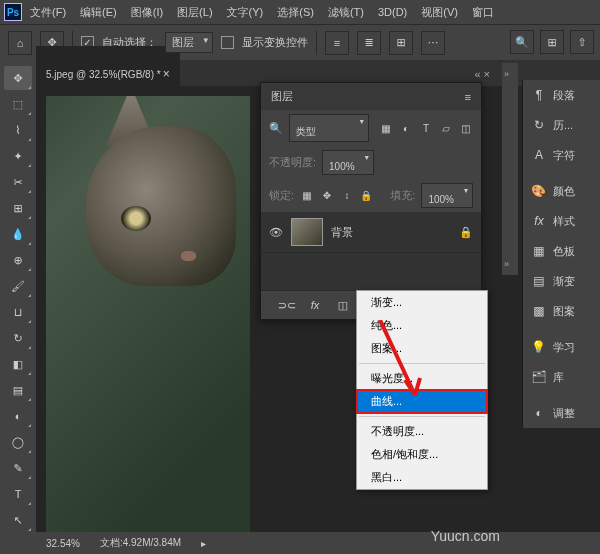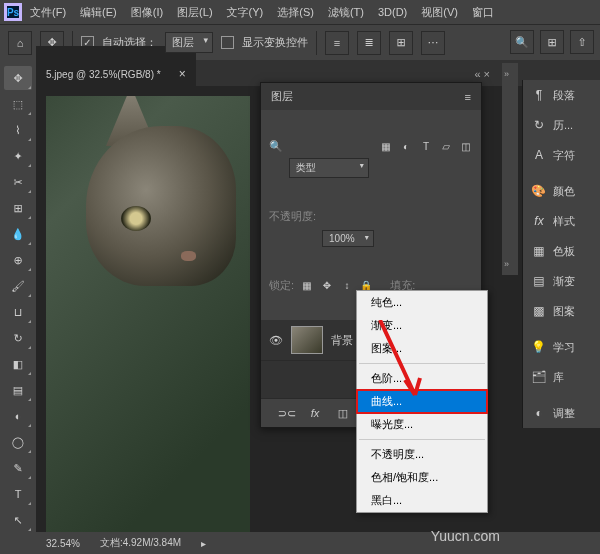--- a/index.html
+++ b/index.html
@@ -1,20 +1,20 @@
 <!DOCTYPE html>
 <html><head>
 <meta charset="utf-8">
 <style>
 * { margin: 0; padding: 0; box-sizing: border-box; }
 body { width: 600px; height: 554px; background: #323232; font-family: "Microsoft YaHei", sans-serif; font-size: 11px; color: #ccc; overflow: hidden; position: relative; }
 
 
 .menubar { display: flex; align-items: center; background: #424242; height: 24px; padding: 0 4px; gap: 2px; }
-.ps-logo { width: 18px; height: 18px; background: #001833; border: 3px solid #c4b5fd; display: flex; align-items: center; justify-content: center; font-size: 10px; font-weight: bold; color: #31a8ff; }
+.ps-logo { width: 18px; height: 18px; background: #001833; border: 1px solid #c4b5fd; display: flex; align-items: center; justify-content: center; font-size: 10px; font-weight: bold; color: #31a8ff; }
 .menu-item { padding: 2px 6px; cursor: default; font-size: 11px; }
 
 
 .optionsbar { display: flex; align-items: center; background: #424242; height: 36px; padding: 0 8px; gap: 8px; border-top: 1px solid #2a2a2a; }
 .opt-btn { width: 24px; height: 24px; display: flex; align-items: center; justify-content: center; background: #424242; border: 1px solid #2a2a2a; }
 .checkbox { width: 13px; height: 13px; border: 1px solid #999; display: inline-block; vertical-align: middle; }
 .checkbox.checked::after { content: "✓"; font-size: 10px; color: #ccc; display: block; text-align: center; line-height: 11px; }
 .dropdown { background: #4a4a4a; border: 1px solid #2a2a2a; padding: 2px 18px 2px 6px; position: relative; }
 .dropdown::after { content: "▾"; position: absolute; right: 4px; top: 2px; font-size: 9px; }
 .divider { width: 1px; height: 24px; background: #2a2a2a; }
@@ -24,37 +24,37 @@
 
 
 .toolbox { width: 36px; background: #424242; display: flex; flex-direction: column; align-items: center; padding-top: 6px; gap: 2px; }
 .tool { width: 28px; height: 24px; display: flex; align-items: center; justify-content: center; border-radius: 2px; position: relative; }
 .tool.active { background: #5a5a5a; }
 .tool-tri { position: absolute; bottom: 1px; right: 1px; width: 0; height: 0; border-left: 3px solid transparent; border-bottom: 3px solid #999; }
 
 
 .docarea { flex: 1; display: flex; flex-direction: column; background: #252525; }
 .doctab { display: flex; background: #323232; height: 26px; align-items: center; }
-.tab { padding: 19px 10px; background: #252525; border-top: 2px solid transparent; font-size: 10px; display: flex; align-items: center; gap: 18px; }
+.tab { padding: 19px 10px; background: #252525; border-top: 2px solid transparent; font-size: 10px; display: flex; align-items: center; gap: 2px; }
 .tab-close { font-size: 12px; cursor: pointer; }
 .canvas { flex: 1; background: #252525; display: flex; padding: 10px 0 0 10px; position: relative; overflow: hidden; }
 .image { width: 204px; height: 440px; background: linear-gradient(135deg, #3a4a3a 0%, #4a5a4a 20%, #2a3a2a 80%); position: relative; overflow: hidden; }
 .cat { position: absolute; top: 30px; left: 40px; width: 170px; height: 280px; }
 .cat-head { width: 150px; height: 160px; background: radial-gradient(ellipse at 40% 40%, #8a8578 0%, #5a5548 50%, #2a2a20 90%); border-radius: 50% 40% 30% 40%; position: relative; }
 .cat-ear { position: absolute; top: -40px; left: 20px; width: 50px; height: 60px; background: linear-gradient(#8a8578, #5a5548); clip-path: polygon(50% 0%, 0% 100%, 100% 100%); }
 .cat-eye { position: absolute; top: 80px; left: 35px; width: 30px; height: 25px; background: radial-gradient(circle, #d4c890 30%, #2a2a1a 70%); border-radius: 50%; }
 .cat-nose { position: absolute; top: 125px; left: 95px; width: 15px; height: 10px; background: #8a6a5a; border-radius: 40%; }
 .statusbar { height: 22px; background: #424242; display: flex; align-items: center; padding: 0 10px; gap: 20px; font-size: 10px; }
 
 
 .layers-panel { position: absolute; top: 82px; left: 260px; width: 222px; background: #424242; border: 1px solid #1a1a1a; box-shadow: 0 2px 8px rgba(0,0,0,0.5); z-index: 10; }
 .panel-header { padding: 6px 10px; background: #383838; display: flex; justify-content: space-between; align-items: center; }
 .panel-header-btns { display: flex; gap: 4px; }
 .panel-row { display: flex; align-items: center; padding: 4px 8px; gap: 6px; }
-.panel-dropdown { background: #4a4a4a; border: 1px solid #2a2a2a; padding: 2px 18px 2px 6px; flex: 0 0 80px; position: relative; font-size: 10px; margin-top: 44px; }
+.panel-dropdown { background: #4a4a4a; border: 1px solid #2a2a2a; padding: 10px 18px 2px 6px; flex: 0 0 80px; position: relative; font-size: 10px; }
 .panel-dropdown::after { content: "▾"; position: absolute; right: 4px; top: 2px; font-size: 8px; }
 .filter-icons { display: flex; gap: 6px; margin-left: auto; }
 .filter-icon { width: 14px; height: 14px; display: flex; align-items: center; justify-content: center; font-size: 10px; }
 .layer-list { background: #323232; min-height: 50px; }
 .layer-item { display: flex; align-items: center; padding: 6px 8px; gap: 8px; border-bottom: 1px solid #2a2a2a; }
 .eye-icon { width: 14px; }
 .layer-thumb { width: 32px; height: 28px; background: linear-gradient(135deg, #8a8578, #3a3a2a); border: 1px solid #999; }
 .lock-icon { margin-left: auto; }
 .panel-footer { display: flex; justify-content: center; padding: 6px 8px; gap: 12px; background: #424242; border-top: 1px solid #2a2a2a; }
 .footer-icon { width: 16px; height: 16px; display: flex; align-items: center; justify-content: center; font-size: 11px; cursor: pointer; }
@@ -219,27 +219,26 @@
     <span class="footer-icon">⊞</span>
     <span class="footer-icon">🗑</span>
   </div>
 </div>
 
 <svg class="red-arrow" width="60" height="90">
   <path d="M 10 0 L 45 75 M 45 75 L 35 60 M 45 75 L 50 58" stroke="#e01818" stroke-width="4" fill="none"></path>
 </svg>
 
 <div class="context-menu">
+  <div class="ctx-item">渐变...</div>
   <div class="ctx-item">纯色...</div>
-  <div class="ctx-item">渐变...</div>
   <div class="ctx-item">图案...</div>
   <div class="ctx-sep"></div>
-  <div class="ctx-item">色阶...</div>
+  <div class="ctx-item">曝光度...</div>
   <div class="ctx-item highlighted">曲线...</div>
-  <div class="ctx-item">曝光度...</div>
   <div class="ctx-sep"></div>
   <div class="ctx-item">不透明度...</div>
   <div class="ctx-item">色相/饱和度...</div>
   <div class="ctx-item">黑白...</div>
 
 </div>
 
 <div class="right-mini">
   <span class="collapse-arrow">»</span>
   <span class="collapse-arrow">»</span>

